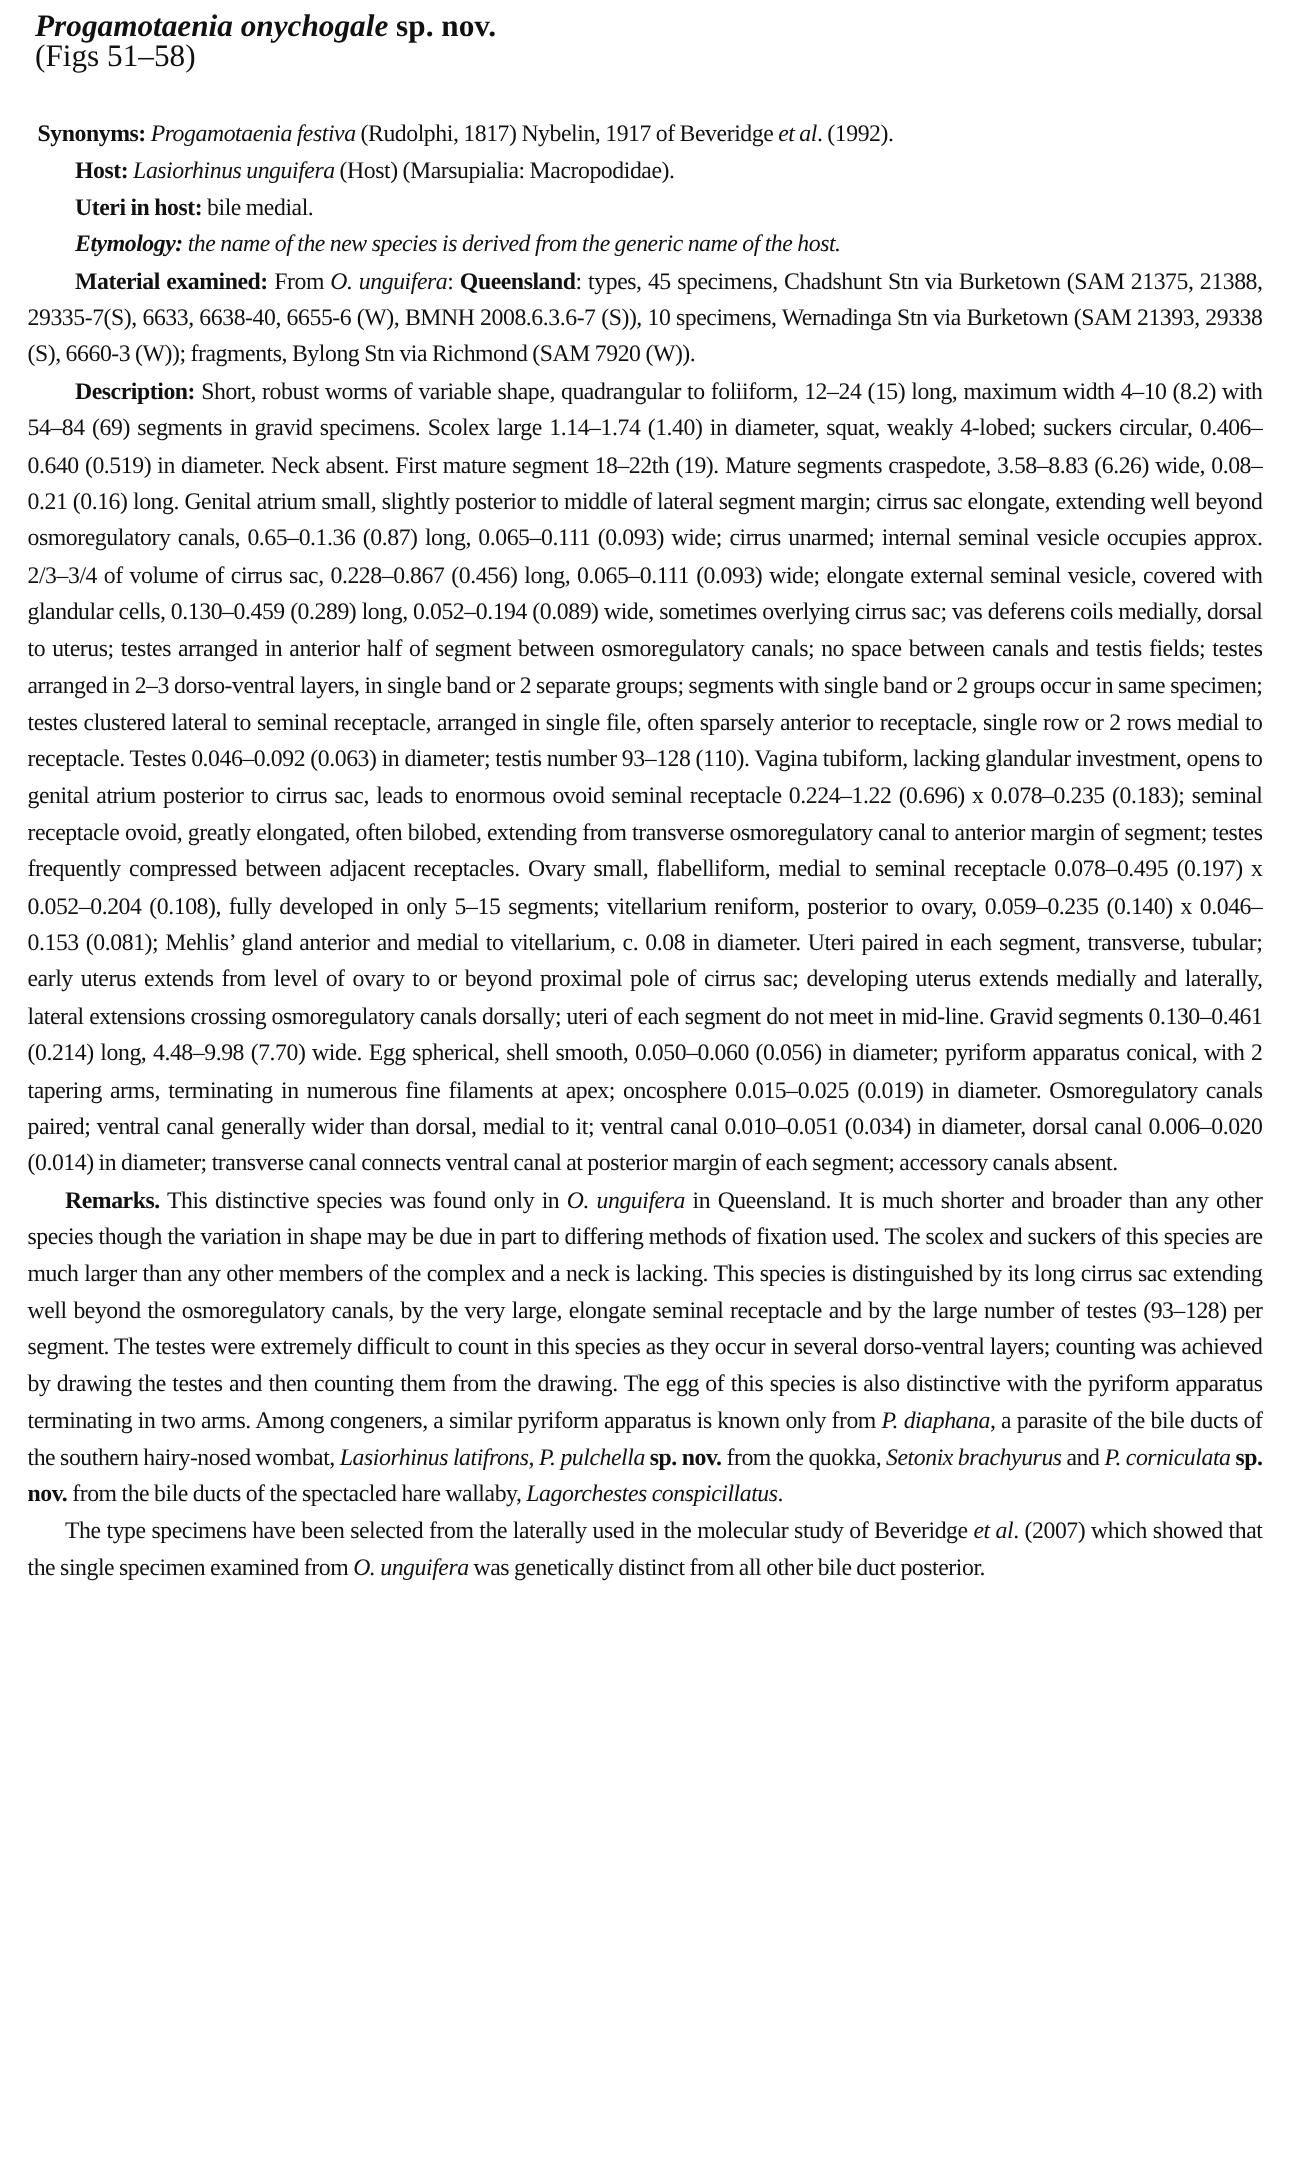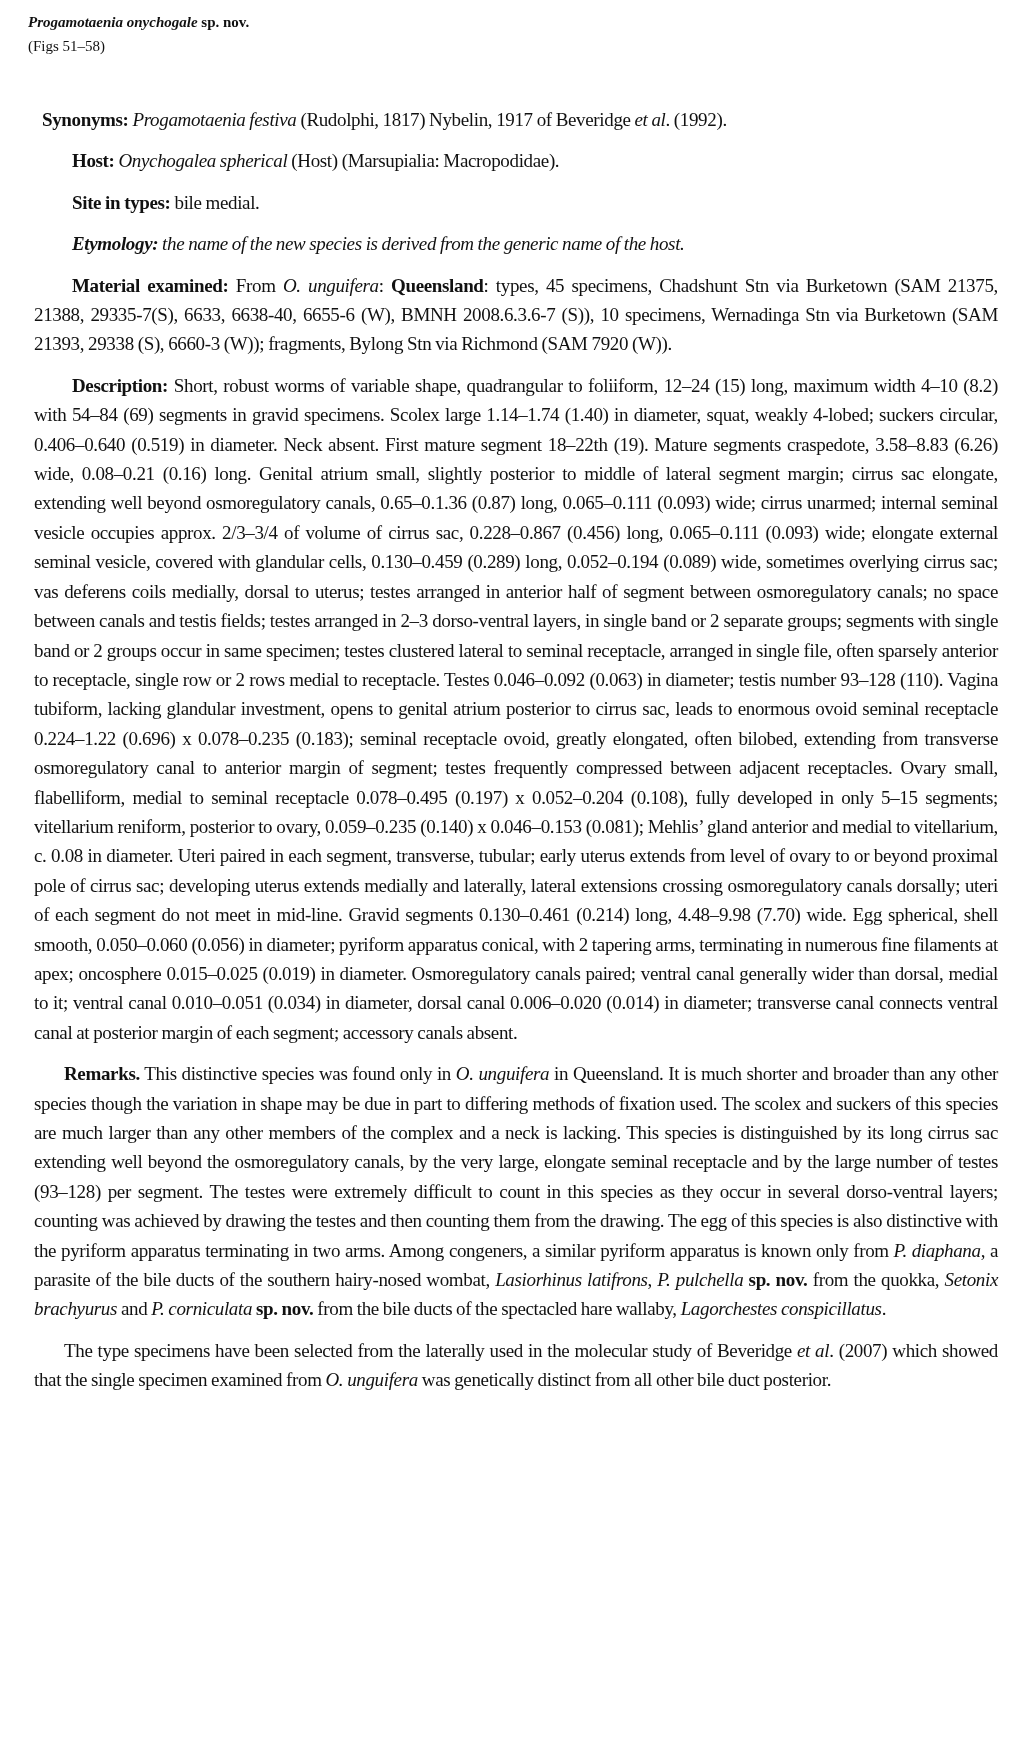--- a/index.html
+++ b/index.html
@@ -12,52 +12,52 @@
   }
   #page {
     position: relative;
     width: 1031px;
     height: 1738px;
   }
   .title-block {
     position: absolute;
     left: 28px;
     top: 10px;
-    font-size: 15px;
+    font-size: 25px;
     line-height: 24px;
   }
   .title-block .title { font-weight: bold; font-style: italic; }
   .title-block .title b { font-style: normal; }
   .body-block {
     position: absolute;
     left: 22px;
     top: 93px;
     width: 988px;
     font-size: 19px;
     line-height: 29.4px;
     text-align: justify;
     letter-spacing: -0.35px;
     word-spacing: -0.5px;
   }
-  .para { margin: 12px; }
+  .para { margin: 0; }
   .bold { font-weight: bold; }
   .italic { font-style: italic; }
 </style>
 </head>
 <body>
 
 <div id="page">
   <div class="title-block">
     <div class="title"><span>Progamotaenia onychogale</span><b> sp. nov.</b></div>
     <div>(Figs 51–58)</div>
   </div>
 
   <div class="body-block">
     <p class="para" style="text-indent: 8px;"><span class="bold">Synonyms: </span><span class="italic">Progamotaenia festiva</span><span> (Rudolphi, 1817) Nybelin, 1917 of Beveridge </span><span class="italic">et al</span><span>. (1992).</span></p>
-    <p class="para" style="text-indent: 38px;"><span class="bold">Host: </span><span class="italic">Onychogalea spherical</span><span> (Host) (Marsupialia: Macropodidae).</span></p>
-    <p class="para" style="text-indent: 38px;"><span class="bold">Site in types: </span><span>bile medial.</span></p>
+    <p class="para" style="text-indent: 38px;"><span class="bold">Host: </span><span class="italic">Lasiorhinus unguifera</span><span> (Host) (Marsupialia: Macropodidae).</span></p>
+    <p class="para" style="text-indent: 38px;"><span class="bold">Uteri in host: </span><span>bile medial.</span></p>
     <p class="para" style="text-indent: 38px; font-style: italic;"><span class="bold">Etymology: </span><span>the name of the new species is derived from the generic name of the host.</span></p>
     <p class="para" style="text-indent: 38px;"><span class="bold">Material examined: </span><span>From </span><span class="italic">O. unguifera</span><span>: </span><span class="bold">Queensland</span><span>: types, 45 specimens, Chadshunt Stn via Burketown (SAM 21375, 21388, 29335-7(S), 6633, 6638-40, 6655-6 (W), BMNH 2008.6.3.6-7 (S)), 10 specimens, Wernadinga Stn via Burketown (SAM 21393, 29338 (S), 6660-3 (W)); fragments, Bylong Stn via Richmond (SAM 7920 (W)).</span></p>
     <p class="para" style="text-indent: 38px;"><span class="bold">Description: </span><span>Short, robust worms of variable shape, quadrangular to foliiform, 12–24 (15) long, maximum width 4–10 (8.2) with 54–84 (69) segments in gravid specimens. Scolex large 1.14–1.74 (1.40) in diameter, squat, weakly 4-lobed; suckers circular, 0.406–0.640 (0.519) in diameter. Neck absent. First mature segment 18–22th (19). Mature segments craspedote, 3.58–8.83 (6.26) wide, 0.08–0.21 (0.16) long. Genital atrium small, slightly posterior to middle of lateral segment margin; cirrus sac elongate, extending well beyond osmoregulatory canals, 0.65–0.1.36 (0.87) long, 0.065–0.111 (0.093) wide; cirrus unarmed; internal seminal vesicle occupies approx. 2/3–3/4 of volume of cirrus sac, 0.228–0.867 (0.456) long, 0.065–0.111 (0.093) wide; elongate external seminal vesicle, covered with glandular cells, 0.130–0.459 (0.289) long, 0.052–0.194 (0.089) wide, sometimes overlying cirrus sac; vas deferens coils medially, dorsal to uterus; testes arranged in anterior half of segment between osmoregulatory canals; no space between canals and testis fields; testes arranged in 2–3 dorso-ventral layers, in single band or 2 separate groups; segments with single band or 2 groups occur in same specimen; testes clustered lateral to seminal receptacle, arranged in single file, often sparsely anterior to receptacle, single row or 2 rows medial to receptacle. Testes 0.046–0.092 (0.063) in diameter; testis number 93–128 (110). Vagina tubiform, lacking glandular investment, opens to genital atrium posterior to cirrus sac, leads to enormous ovoid seminal receptacle 0.224–1.22 (0.696) x 0.078–0.235 (0.183); seminal receptacle ovoid, greatly elongated, often bilobed, extending from transverse osmoregulatory canal to anterior margin of segment; testes frequently compressed between adjacent receptacles. Ovary small, flabelliform, medial to seminal receptacle 0.078–0.495 (0.197) x 0.052–0.204 (0.108), fully developed in only 5–15 segments; vitellarium reniform, posterior to ovary, 0.059–0.235 (0.140) x 0.046–0.153 (0.081); Mehlis’ gland anterior and medial to vitellarium, c. 0.08 in diameter. Uteri paired in each segment, transverse, tubular; early uterus extends from level of ovary to or beyond proximal pole of cirrus sac; developing uterus extends medially and laterally, lateral extensions crossing osmoregulatory canals dorsally; uteri of each segment do not meet in mid-line. Gravid segments 0.130–0.461 (0.214) long, 4.48–9.98 (7.70) wide. Egg spherical, shell smooth, 0.050–0.060 (0.056) in diameter; pyriform apparatus conical, with 2 tapering arms, terminating in numerous fine filaments at apex; oncosphere 0.015–0.025 (0.019) in diameter. Osmoregulatory canals paired; ventral canal generally wider than dorsal, medial to it; ventral canal 0.010–0.051 (0.034) in diameter, dorsal canal 0.006–0.020 (0.014) in diameter; transverse canal connects ventral canal at posterior margin of each segment; accessory canals absent.</span></p>
     <p class="para" style="text-indent: 30px;"><span class="bold">Remarks.</span><span> This distinctive species was found only in </span><span class="italic">O. unguifera</span><span> in Queensland. It is much shorter and broader than any other species though the variation in shape may be due in part to differing methods of fixation used. The scolex and suckers of this species are much larger than any other members of the complex and a neck is lacking. This species is distinguished by its long cirrus sac extending well beyond the osmoregulatory canals, by the very large, elongate seminal receptacle and by the large number of testes (93–128) per segment. The testes were extremely difficult to count in this species as they occur in several dorso-ventral layers; counting was achieved by drawing the testes and then counting them from the drawing. The egg of this species is also distinctive with the pyriform apparatus terminating in two arms. Among congeners, a similar pyriform apparatus is known only from </span><span class="italic">P. diaphana</span><span>, a parasite of the bile ducts of the southern hairy-nosed wombat, </span><span class="italic">Lasiorhinus latifrons</span><span>, </span><span class="italic">P. pulchella</span><span class="bold"> sp. nov.</span><span> from the quokka, </span><span class="italic">Setonix brachyurus</span><span> and </span><span class="italic">P. corniculata</span><span class="bold"> sp. nov.</span><span> from the bile ducts of the spectacled hare wallaby, </span><span class="italic">Lagorchestes conspicillatus</span><span>.</span></p>
     <p class="para" style="text-indent: 30px;"><span>The type specimens have been selected from the laterally used in the molecular study of Beveridge </span><span class="italic">et al</span><span>. (2007) which showed that the single specimen examined from </span><span class="italic">O. unguifera</span><span> was genetically distinct from all other bile duct posterior.</span></p>
   </div>
 </div>
 
 </body></html>

